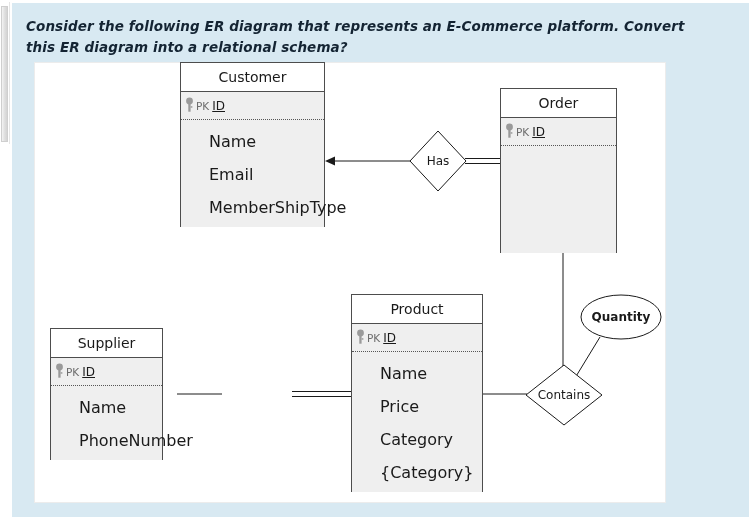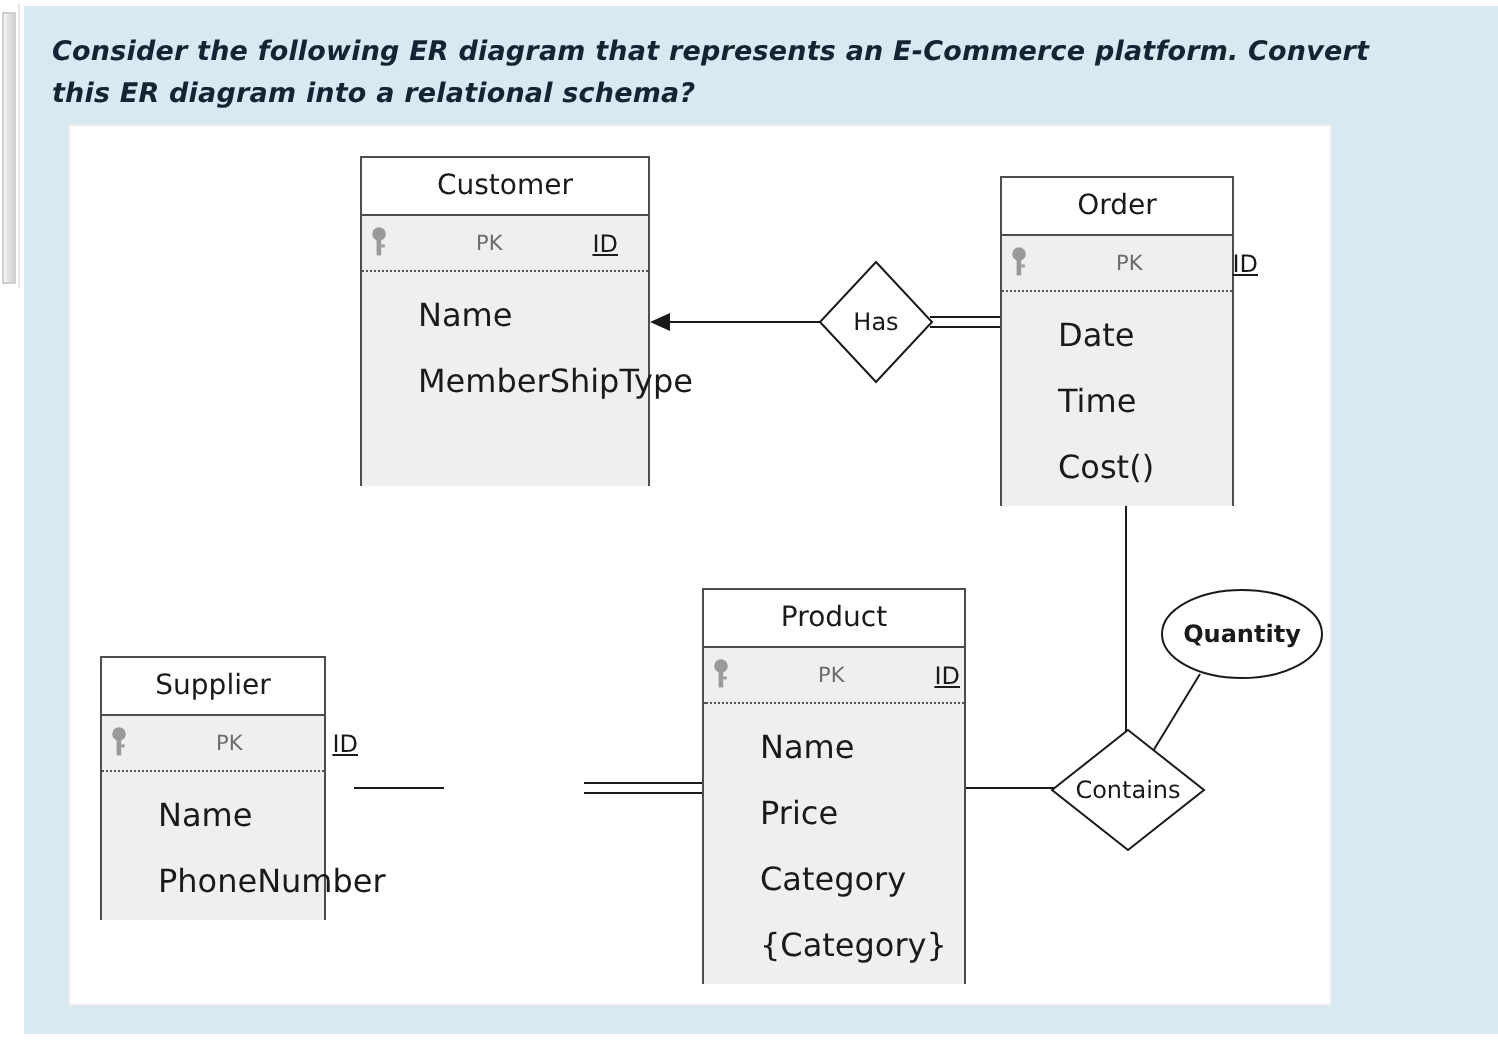--- a/index.html
+++ b/index.html
@@ -111,21 +111,20 @@
     background: #efefef;
     box-sizing: border-box;
   }
   .pk-row {
     height: 28px;
     display: flex;
     align-items: center;
     padding-left: 3px;
     border-bottom: 1px dotted #555555;
     box-sizing: border-box;
-    gap: 42px;
   }
   .key-icon {
     width: 11px;
     height: 16px;
     margin-right: 1px;
     flex: 0 0 auto;
     position: relative;
     top: -1px;
   }
   .pk-label {
@@ -220,56 +219,52 @@
     <line x1="600" y1="337" x2="575" y2="378" stroke="#1a1a1a" stroke-width="1"></line>
 
     <line x1="483" y1="394" x2="527" y2="394" stroke="#1a1a1a" stroke-width="1"></line>
 
     <line x1="177" y1="394" x2="222" y2="394" stroke="#1a1a1a" stroke-width="1"></line>
 
     <line x1="292" y1="391.5" x2="351" y2="391.5" stroke="#1a1a1a" stroke-width="1"></line>
     <line x1="292" y1="396.5" x2="351" y2="396.5" stroke="#1a1a1a" stroke-width="1"></line>
   </svg>
 
-  <div class="entity" style="left:180px; top:78px; width:145px; height:165px;">
+  <div class="entity" style="left:180px; top:62px; width:145px; height:165px;">
     <div class="entity-title">Customer</div>
     <div class="entity-body" style="height:135px;">
       <div class="pk-row">
         <svg class="key-icon" viewBox="0 0 11 16">
           <circle cx="5.5" cy="4" r="3.4" fill="#9a9a9a"></circle>
           <rect x="4.3" y="6.5" width="2.3" height="8.2" fill="#9a9a9a"></rect>
           <rect x="6.6" y="9.2" width="1.8" height="1.5" fill="#9a9a9a"></rect>
         </svg>
         <span class="pk-label">PK</span>
         <span class="pk-field">ID</span>
       </div>
       <div class="attr-list">
         <div class="attr">Name</div>
+        <div class="attr">Email</div>
         <div class="attr">MemberShipType</div>
       </div>
     </div>
   </div>
 
   <div class="entity" style="left:500px; top:88px; width:117px; height:165px;">
     <div class="entity-title">Order</div>
     <div class="entity-body" style="height:135px;">
       <div class="pk-row">
         <svg class="key-icon" viewBox="0 0 11 16">
           <circle cx="5.5" cy="4" r="3.4" fill="#9a9a9a"></circle>
           <rect x="4.3" y="6.5" width="2.3" height="8.2" fill="#9a9a9a"></rect>
           <rect x="6.6" y="9.2" width="1.8" height="1.5" fill="#9a9a9a"></rect>
         </svg>
         <span class="pk-label">PK</span>
         <span class="pk-field">ID</span>
       </div>
-      <div class="attr-list">
-        <div class="attr">Date</div>
-        <div class="attr">Time</div>
-        <div class="attr">Cost()</div>
-      </div>
     </div>
   </div>
 
   <div class="entity" style="left:351px; top:294px; width:132px; height:198px;">
     <div class="entity-title">Product</div>
     <div class="entity-body" style="height:168px;">
       <div class="pk-row">
         <svg class="key-icon" viewBox="0 0 11 16">
           <circle cx="5.5" cy="4" r="3.4" fill="#9a9a9a"></circle>
           <rect x="4.3" y="6.5" width="2.3" height="8.2" fill="#9a9a9a"></rect>

